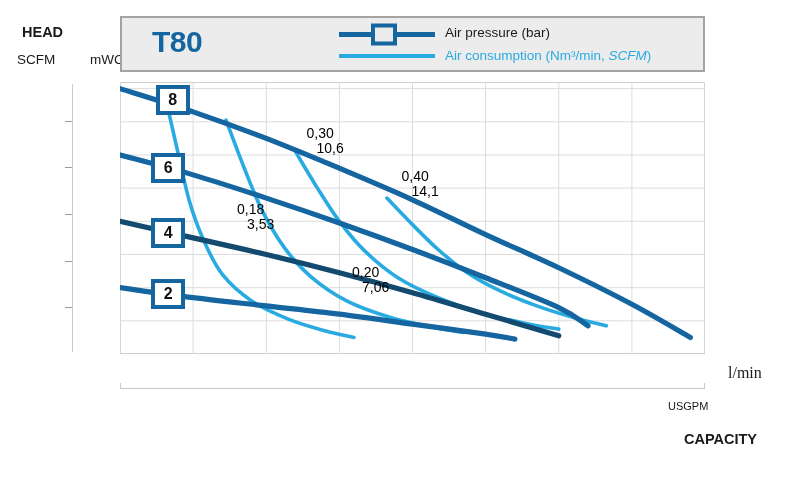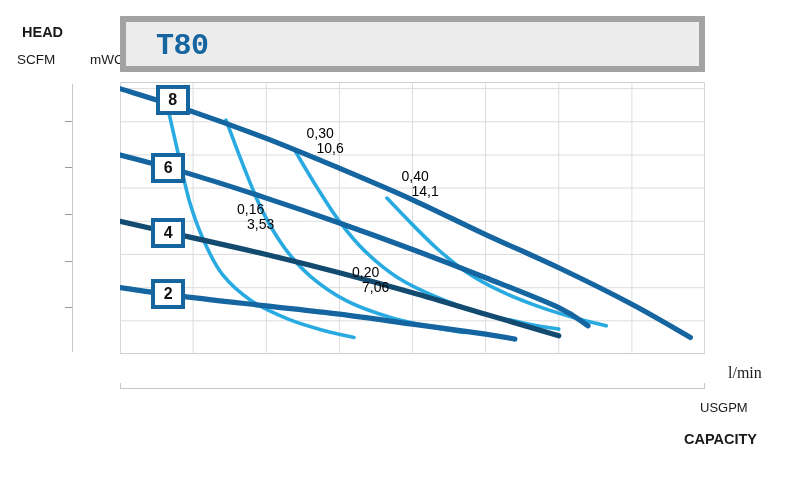--- a/index.html
+++ b/index.html
@@ -9,41 +9,41 @@
     font-family:"Liberation Sans", sans-serif;
     color:#1a1a1a;
     overflow:hidden;
     position:relative;
   }
   #root{position:absolute;left:0;top:0;width:800px;height:478px;}
 
   
   .header-box{
     position:absolute;left:120px;top:16px;width:585px;height:56px;
-    background:#ececec;border:6px solid #a3a3a3;box-sizing:border-box;font-family:Liberation Mono, monospace;
+    background:#ececec;border:2px solid #a3a3a3;box-sizing:border-box;
   }
   .model-title{
     position:absolute;left:30px;top:7px;
     font-size:30px;font-weight:bold;color:#1565a0;letter-spacing:-0.5px;
   }
   .legend{position:absolute;left:215px;top:5px;width:350px;height:46px;}
   .legend-row{position:relative;height:23px;}
   .legend-sym{position:absolute;left:0;top:0;width:100px;height:23px;}
   .legend-label{
     position:absolute;left:108px;top:2px;font-size:13.5px;white-space:nowrap;
   }
   .legend-label.lt{color:#29abe2;}
   .legend-label .it{font-style:italic;}
 
   
   .ax-head{position:absolute;left:22px;top:24px;font-size:14.5px;font-weight:bold;}
   .ax-psig{position:absolute;left:17px;top:52px;font-size:13.5px;}
   .ax-mwc{position:absolute;left:68px;top:52px;font-size:13.5px;margin-left:22px;}
   .ax-lmin{position:absolute;left:728px;top:364px;font-size:16px;font-family:Liberation Serif, serif;}
-  .ax-gpm{position:absolute;left:700px;top:400px;font-size:13px;}
+  .ax-gpm{position:absolute;left:668px;top:400px;font-size:11px;}
   .ax-cap{position:absolute;left:684px;top:431px;font-size:14.5px;font-weight:bold;text-align:right;}
 
   
   .plot{position:absolute;left:120px;top:82px;width:585px;height:272px;}
   .plot-border{
     position:absolute;left:0;top:0;width:585px;height:272px;
     border:1px solid #cfcfcf;box-sizing:border-box;background:#fff;
   }
   svg.grid,svg.curves{position:absolute;left:0;top:0;width:585px;height:272px;}
 
@@ -82,20 +82,35 @@
   <div class="ax-head">HEAD</div>
   <div class="ax-psig">SCFM</div>
   <div class="ax-mwc">mWC</div>
   <div class="ax-lmin">l/min</div>
   <div class="ax-gpm">USGPM</div>
   <div class="ax-cap">CAPACITY</div>
 
   <div class="header-box">
     <div class="model-title">T80</div>
 
+    <div class="legend">
+      <div class="legend-row">
+        <svg class="legend-sym" viewBox="0 0 100 23">
+          <line x1="2" y1="11.5" x2="98" y2="11.5" stroke="#1565a0" stroke-width="5"></line>
+          <rect x="36" y="2.5" width="22" height="18" fill="#ececec" stroke="#1565a0" stroke-width="4"></rect>
+        </svg>
+        <div class="legend-label">Air pressure (bar)</div>
+      </div>
+      <div class="legend-row">
+        <svg class="legend-sym" viewBox="0 0 100 23">
+          <line x1="2" y1="10" x2="98" y2="10" stroke="#29abe2" stroke-width="4"></line>
+        </svg>
+        <div class="legend-label lt"><span>Air consumption (Nm³/min, </span><span class="it">SCFM</span><span>)</span></div>
+      </div>
+    </div>
   </div>
 
   <div class="psig-axis-line"></div>
 
   <div class="plot">
     <div class="plot-border"></div>
     <svg class="grid" viewBox="0 0 585 272" preserveAspectRatio="none">
         <line x1="0.0" y1="0" x2="0.0" y2="272" stroke="#dcdcdc" stroke-width="1"></line>
         <line x1="73.1" y1="0" x2="73.1" y2="272" stroke="#dcdcdc" stroke-width="1"></line>
         <line x1="146.3" y1="0" x2="146.3" y2="272" stroke="#dcdcdc" stroke-width="1"></line>
@@ -165,18 +180,18 @@
       <div class="tick-x" style="left:542.9px;top:399px;"></div>
       <div class="tick-x" style="left:653.6px;top:399px;"></div>
     </div>
   <div id="markers-layer">
       <div class="bar-box" style="left:155.7px;top:85.2px;">8</div>
       <div class="bar-box" style="left:151.3px;top:153.2px;">6</div>
       <div class="bar-box" style="left:151.3px;top:217.9px;">4</div>
       <div class="bar-box" style="left:151.3px;top:279.3px;">2</div>
     </div>
   <div id="ann-layer">
-      <div class="cons-lbl" style="left:237.0px;top:201.4px;"><span>0,16</span><span class="v2">3,53</span></div>
+      <div class="cons-lbl" style="left:237.0px;top:201.4px;"><span>0,18</span><span class="v2">3,53</span></div>
       <div class="cons-lbl" style="left:352px;top:264.4px;"><span>0,20</span><span class="v2">7,06</span></div>
       <div class="cons-lbl" style="left:306.5px;top:125.1px;"><span>0,30</span><span class="v2">10,6</span></div>
       <div class="cons-lbl" style="left:401.5px;top:168.2px;"><span>0,40</span><span class="v2">14,1</span></div>
     </div>
 </div>
 
 </body></html>

